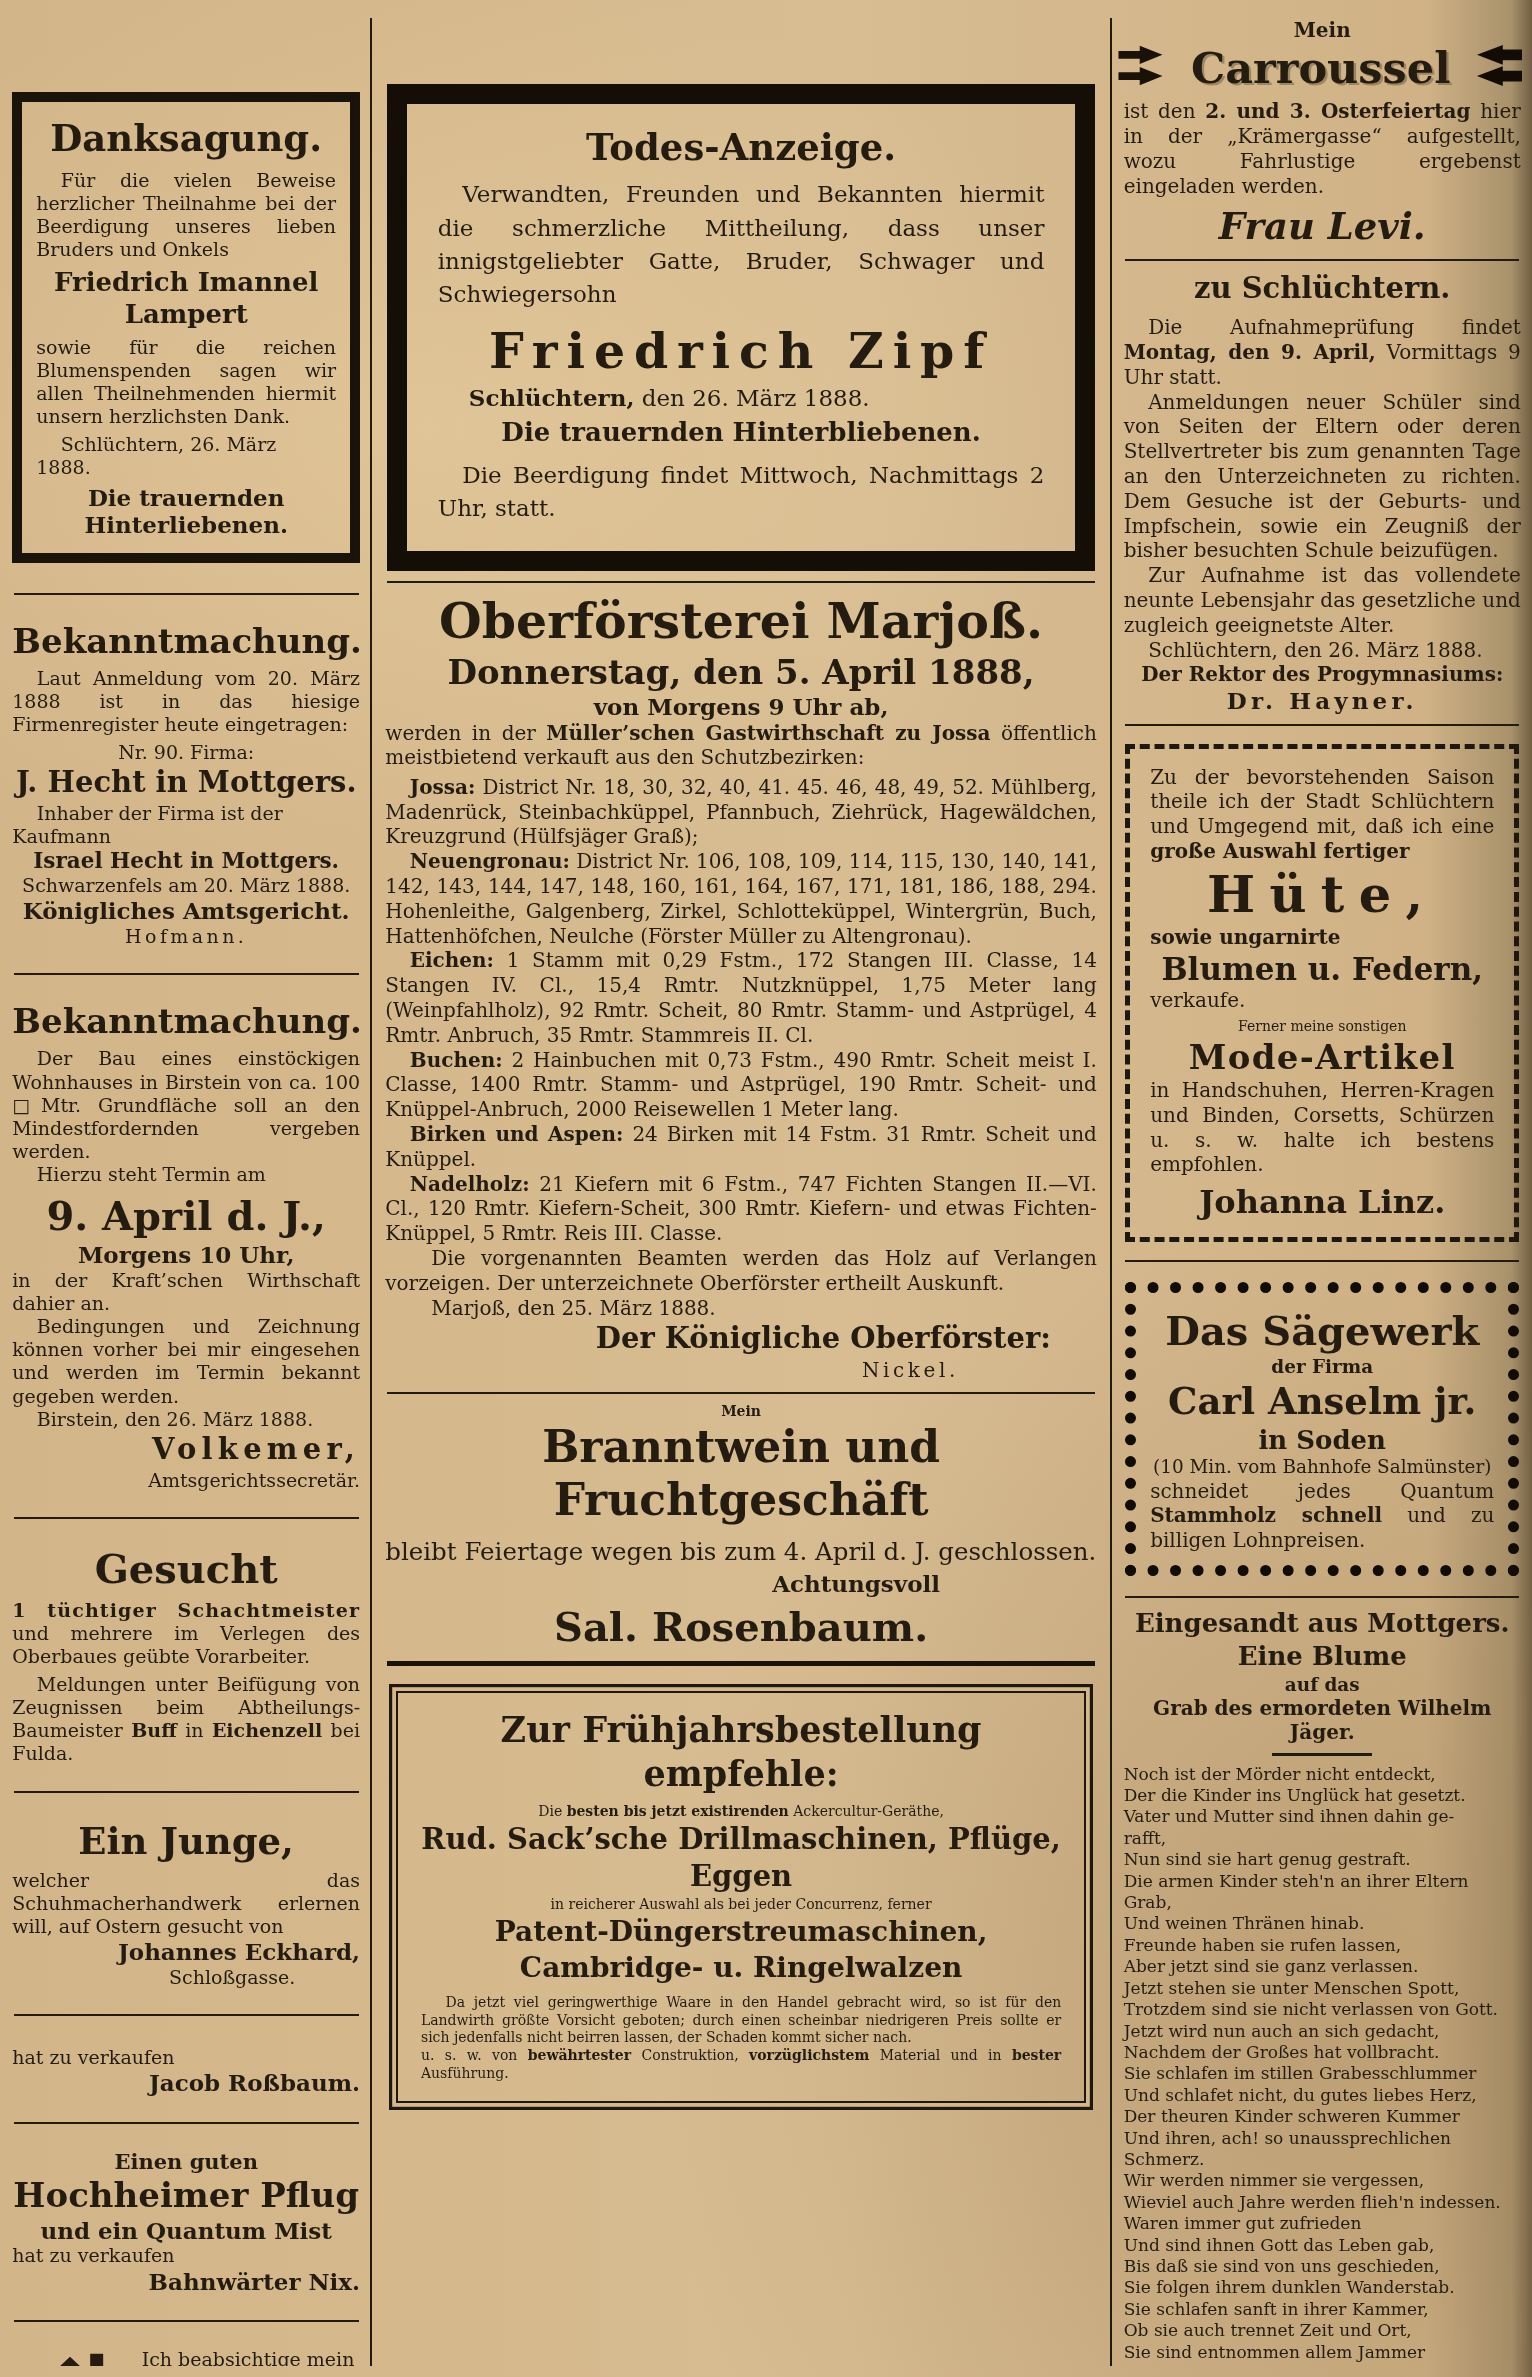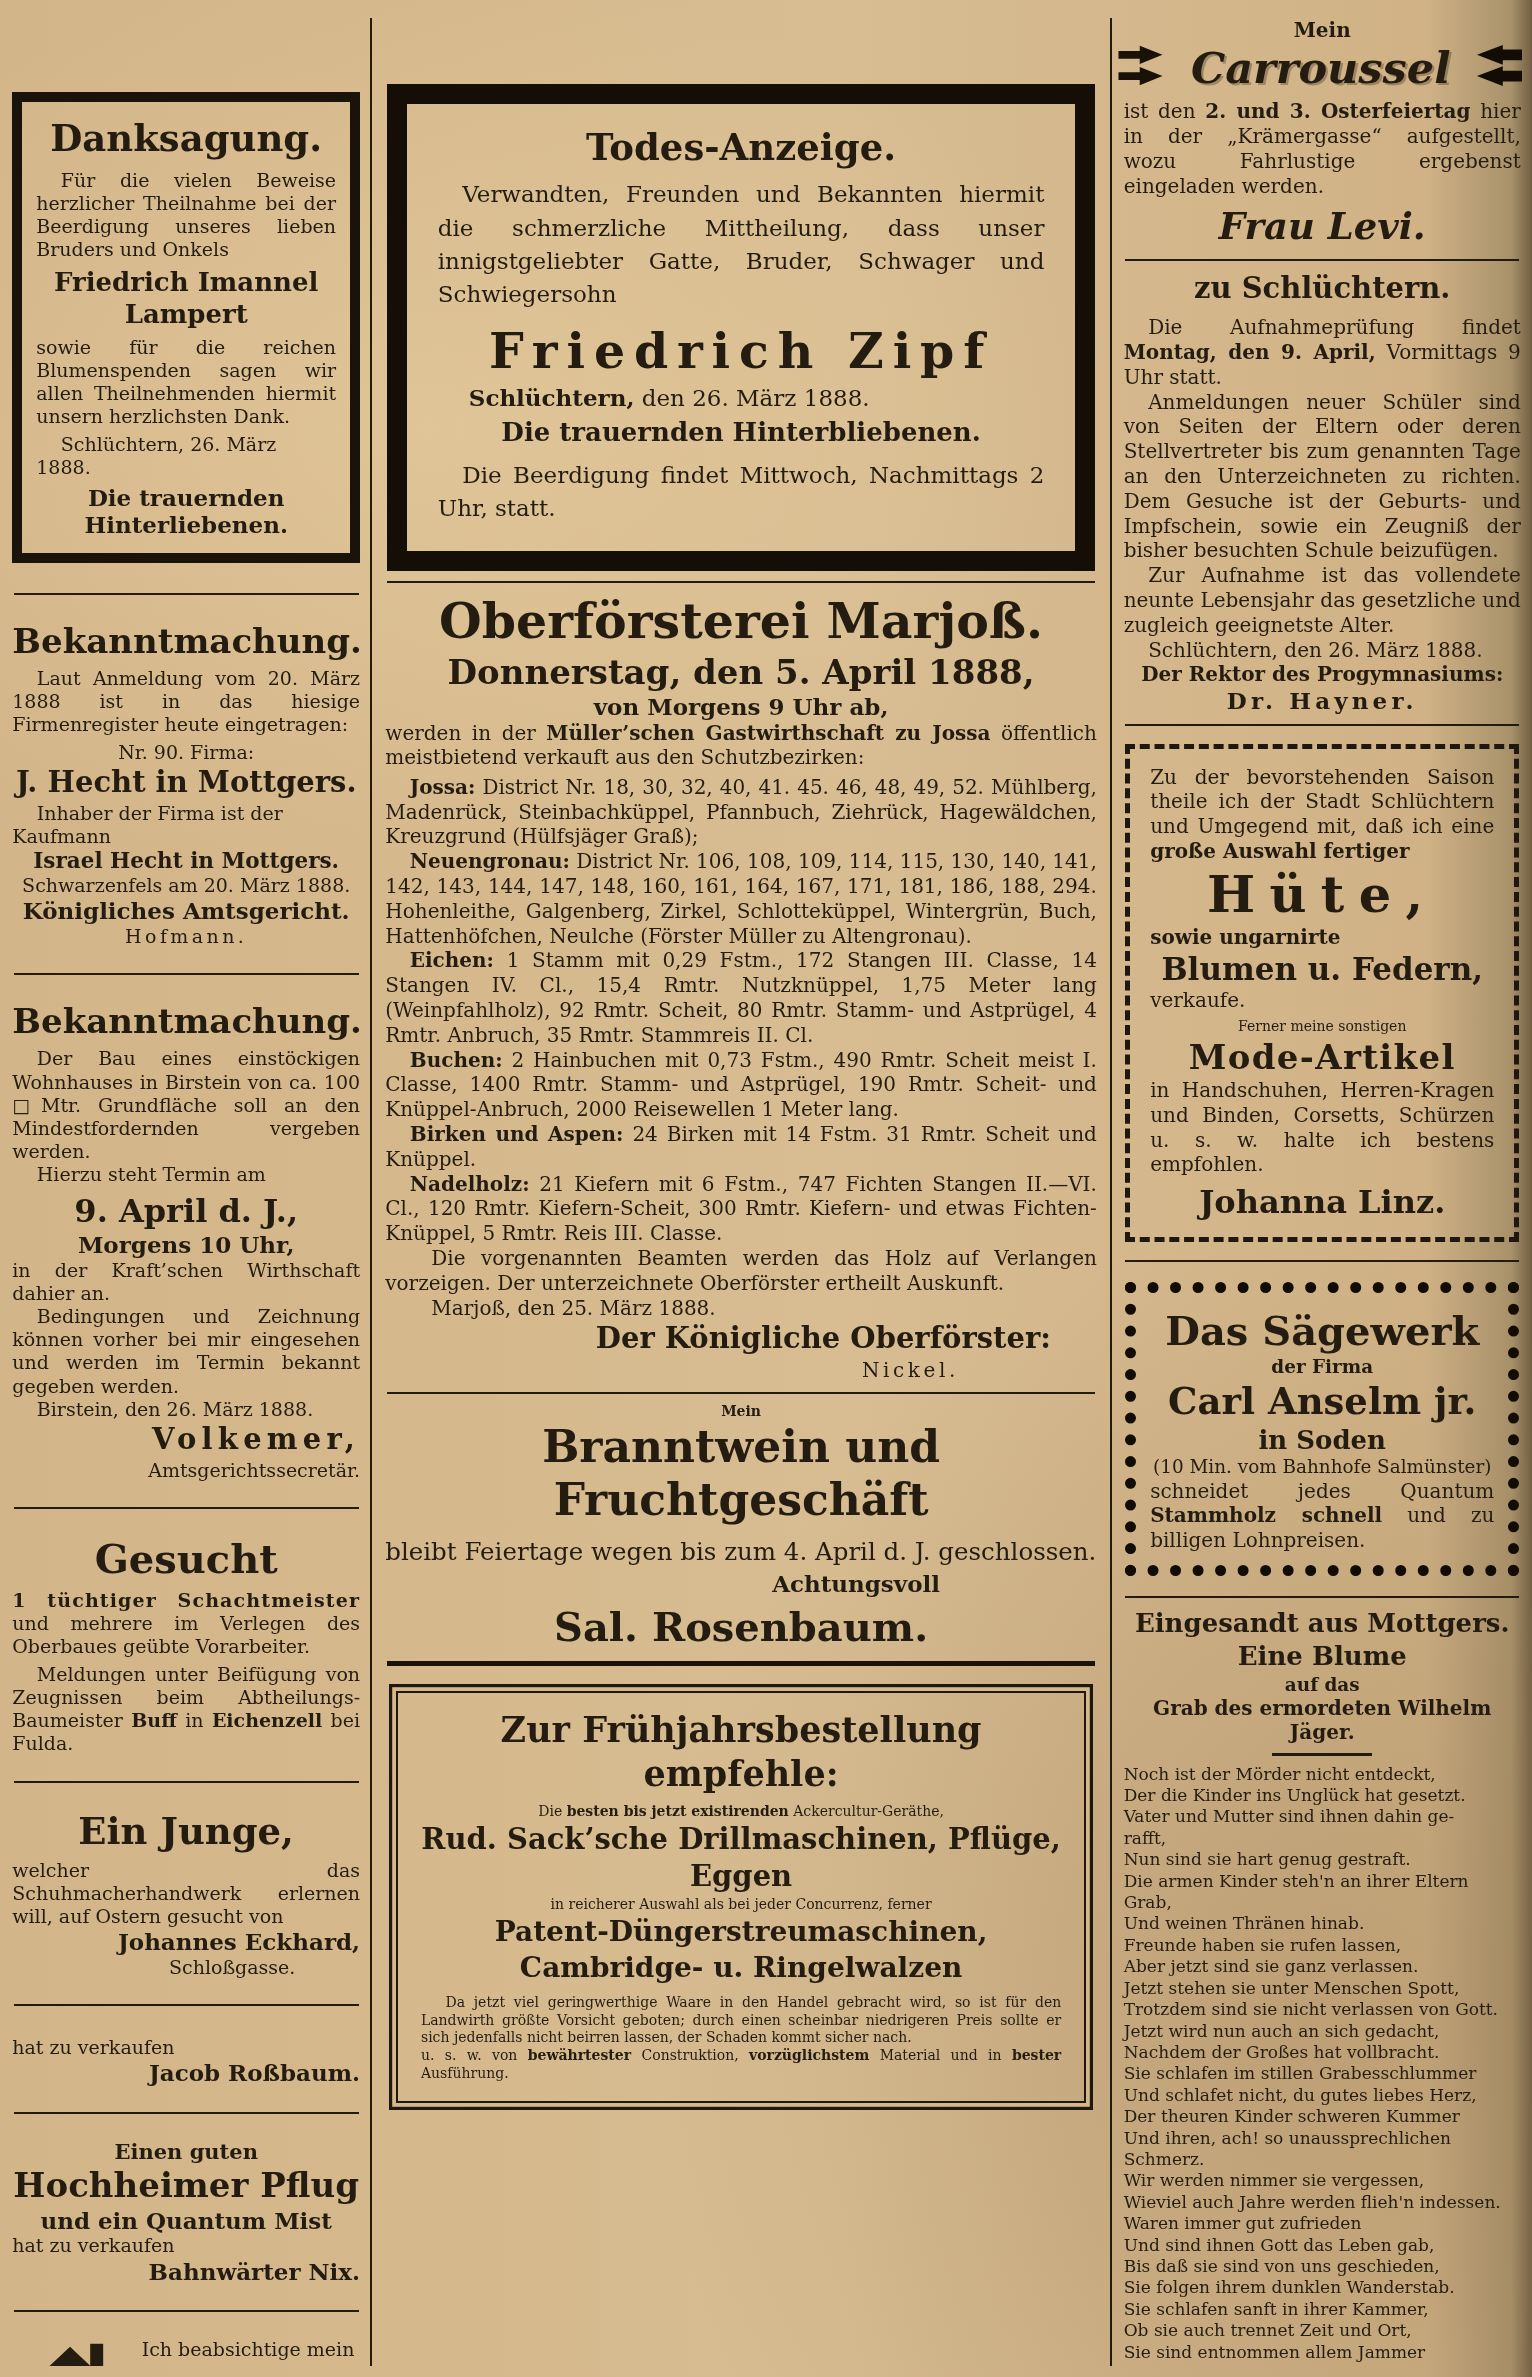--- a/index.html
+++ b/index.html
@@ -44,21 +44,21 @@
   .shadowed{text-shadow:2.3px 2.3px 0 rgba(36,28,16,.30);}
   .mt6{margin-top:4.6px;} .mt10{margin-top:7.7px;} .mt14{margin-top:10.7px;}
   hr.rule{border:0;border-top:2.3px solid #221b10;margin:9.2px 1.5px;}
   hr.rule-thick{border:0;border-top:5.4px solid #1a130a;margin:9.2px 1.5px;}
   hr.rule-short{border:0;border-top:3.8px solid #221b10;width:100px;margin:7.7px auto;}
   .box-heavy{border:10px solid #1a130a;padding:12.3px 14px 14px;margin:1.5px 0 4.6px;}
   .box-mourn{border:20px solid #140e07;padding:20px 31px 26px;margin:0 1.5px;}
   .box-ornate{border:2.3px solid #1f1810;box-shadow:0 0 0 3.8px #d4b88c,0 0 0 7px #1f1810;margin:15.3px 10.7px 12.3px;padding:15.3px 23px 18.4px;}
   .box-chain{border:5.4px dashed #1f1810;padding:15.3px 20px;margin:9.2px 1.5px;}
   .box-scallop{border:11.5px dotted #120c06;padding:12.3px 14px;margin:10.7px 1.5px;}
-  .flexrow{display:flex;align-items:center;justify-content:center;gap:25px;font-style:italic;}
+  .flexrow{display:flex;align-items:center;justify-content:center;gap:25px;}
   .house-wrap{display:flex;gap:7.7px;align-items:flex-start;}
   .house-wrap .txt{flex:1;}
   .poem{white-space:pre-line;font-size:17px;line-height:1.26;}
   .icon{display:inline-block;vertical-align:middle;}
 </style>
 </head>
 <body>
 
 <div class="page">
   <div class="cols">
@@ -87,21 +87,21 @@
         <p class="h30 c">Königliches Amtsgericht.</p>
         <p class="t25 c sp">Hofmann.</p>
       </div>
 
       <hr class="rule">
 
       <div>
         <p class="h44 c">Bekanntmachung.</p>
         <p class="t25 j ind mt6">Der Bau eines einstöckigen Wohnhauses in Birstein von ca. 100 □Mtr. Grundfläche soll an den Mindestfordernden vergeben werden.</p>
         <p class="t25 ind">Hierzu steht Termin am</p>
-        <p class="h44 c mt6" style="font-size:32px;">9. April d. J.,</p>
+        <p class="h44 c mt6" style="font-size:40px;">9. April d. J.,</p>
         <p class="h30 c">Morgens 10 Uhr,</p>
         <p class="t25 j">in der Kraft’schen Wirthschaft dahier an.</p>
         <p class="t25 j ind">Bedingungen und Zeichnung können vorher bei mir eingesehen und werden im Termin bekannt gegeben werden.</p>
         <p class="t25 ind">Birstein, den 26. März 1888.</p>
         <p class="h38 r sp">Volkemer,</p>
         <p class="t25 r">Amtsgerichtssecretär.</p>
       </div>
 
       <hr class="rule">
 

